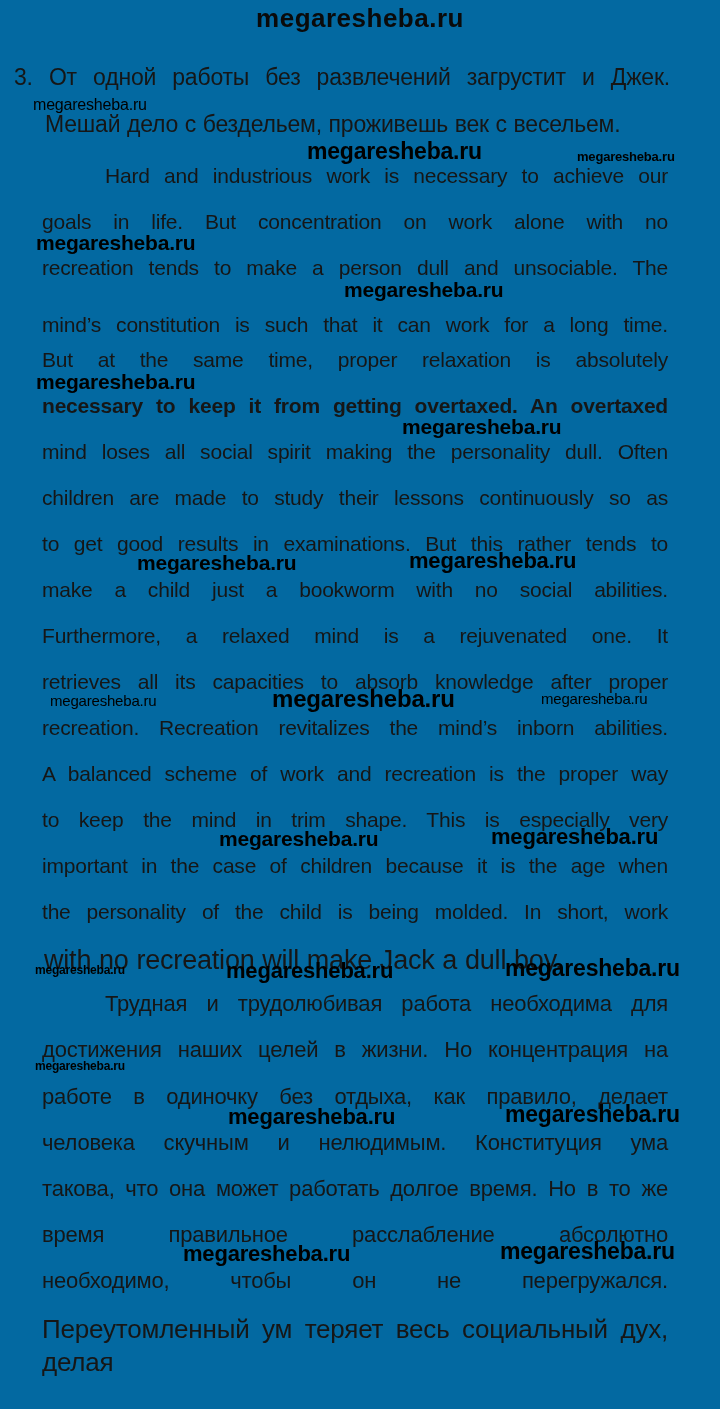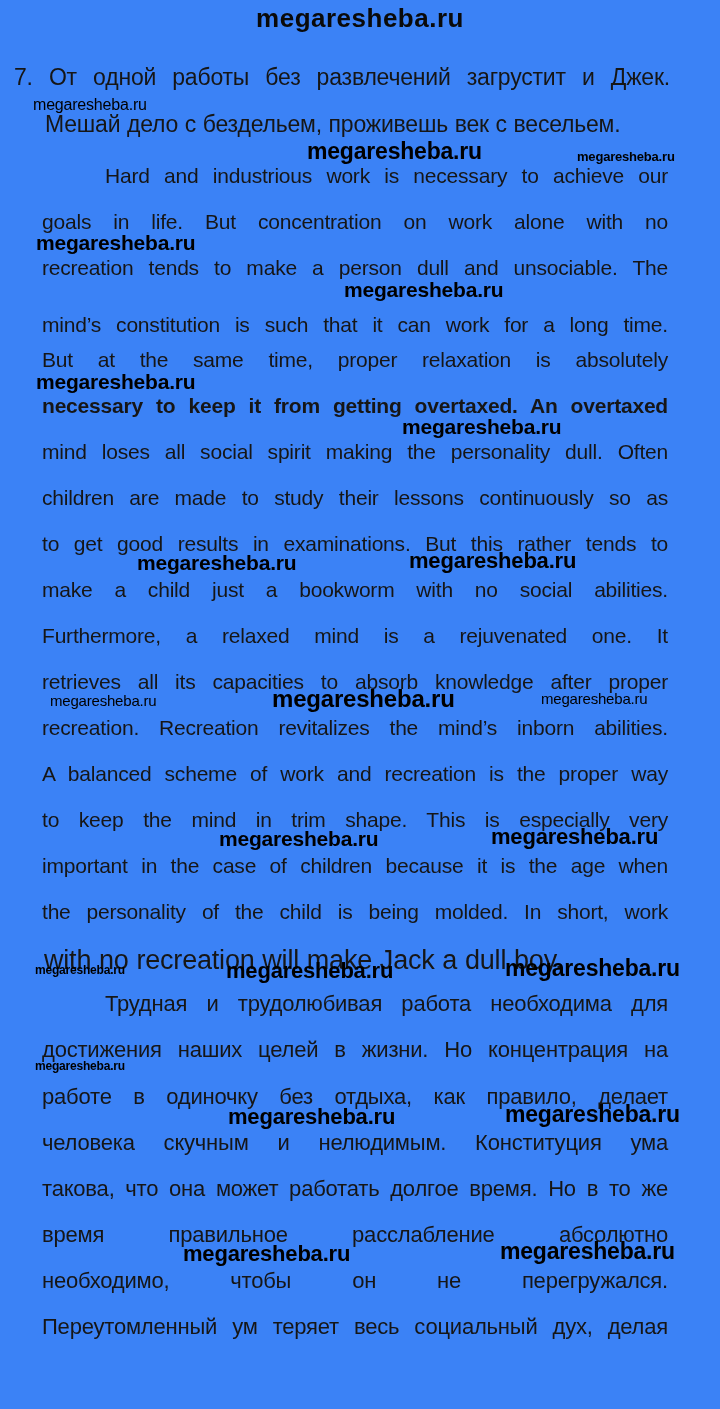--- a/index.html
+++ b/index.html
@@ -4,21 +4,21 @@
 <style>
   html, body { margin: 0; padding: 0; }
   body {
     font-family: "Liberation Sans", sans-serif;
     background: #ffffff;
   }
   #page {
     position: relative;
     width: 720px;
     height: 1409px;
-    background: #3b82f6;
+    background: #0369a1;
     overflow: hidden;
     color: #121212;
   }
   .center-banner {
     position: absolute;
     left: 0;
     width: 720px;
     text-align: center;
     font-weight: bold;
     color: #0a0a0a;
@@ -48,21 +48,21 @@
   }
   .watermark.bold { font-weight: bold; }
 </style>
 </head>
 <body>
 
 <div id="page">
   <div id="header-watermark" class="center-banner">megaresheba.ru</div>
 
   <div id="lines-container">
-      <div class="text-line stretch" style="left: 14px; top: 63px; width: 656px; font-size: 23px;">7. От одной работы без развлечений загрустит и Джек.</div>
+      <div class="text-line stretch" style="left: 14px; top: 63px; width: 656px; font-size: 23px;">3. От одной работы без развлечений загрустит и Джек.</div>
       <div class="text-line plain" style="left: 45px; top: 110px; font-size: 23px;">Мешай дело с бездельем, проживешь век с весельем.</div>
       <div class="text-line stretch" style="left: 105px; top: 163px; width: 563px; font-size: 21px;">Hard and industrious work is necessary to achieve our</div>
       <div class="text-line stretch" style="left: 42px; top: 209px; width: 626px; font-size: 21px;">goals in life. But concentration on work alone with no</div>
       <div class="text-line stretch" style="left: 42px; top: 255px; width: 626px; font-size: 21px;">recreation tends to make a person dull and unsociable. The</div>
       <div class="text-line stretch" style="left: 42px; top: 312px; width: 626px; font-size: 21px;">mind’s constitution is such that it can work for a long time.</div>
       <div class="text-line stretch" style="left: 42px; top: 347px; width: 626px; font-size: 21px;">But at the same time, proper relaxation is absolutely</div>
       <div class="text-line stretch" style="left: 42px; top: 393px; width: 626px; font-size: 21px; font-weight: bold;">necessary to keep it from getting overtaxed. An overtaxed</div>
       <div class="text-line stretch" style="left: 42px; top: 439px; width: 626px; font-size: 21px;">mind loses all social spirit making the personality dull. Often</div>
       <div class="text-line stretch" style="left: 42px; top: 485px; width: 626px; font-size: 21px;">children are made to study their lessons continuously so as</div>
       <div class="text-line stretch" style="left: 42px; top: 531px; width: 626px; font-size: 21px;">to get good results in examinations. But this rather tends to</div>
@@ -75,21 +75,21 @@
       <div class="text-line stretch" style="left: 42px; top: 853px; width: 626px; font-size: 21px;">important in the case of children because it is the age when</div>
       <div class="text-line stretch" style="left: 42px; top: 899px; width: 626px; font-size: 21px;">the personality of the child is being molded. In short, work</div>
       <div class="text-line plain" style="left: 44px; top: 944px; font-size: 27px;">with no recreation will make Jack a dull boy.</div>
       <div class="text-line stretch" style="left: 105px; top: 990px; width: 563px; font-size: 22px;">Трудная и трудолюбивая работа необходима для</div>
       <div class="text-line stretch" style="left: 42px; top: 1036px; width: 626px; font-size: 22px;">достижения наших целей в жизни. Но концентрация на</div>
       <div class="text-line stretch" style="left: 42px; top: 1083px; width: 626px; font-size: 22px;">работе в одиночку без отдыха, как правило, делает</div>
       <div class="text-line stretch" style="left: 42px; top: 1129px; width: 626px; font-size: 22px;">человека скучным и нелюдимым. Конституция ума</div>
       <div class="text-line stretch" style="left: 42px; top: 1175px; width: 626px; font-size: 22px;">такова, что она может работать долгое время. Но в то же</div>
       <div class="text-line stretch" style="left: 42px; top: 1221px; width: 626px; font-size: 22px;">время правильное расслабление абсолютно</div>
       <div class="text-line stretch" style="left: 42px; top: 1267px; width: 626px; font-size: 22px;">необходимо, чтобы он не перегружался.</div>
-      <div class="text-line stretch" style="left: 42px; top: 1313px; width: 626px; font-size: 22px;">Переутомленный ум теряет весь социальный дух, делая</div>
+      <div class="text-line stretch" style="left: 42px; top: 1313px; width: 626px; font-size: 26px;">Переутомленный ум теряет весь социальный дух, делая</div>
     </div>
   <div id="watermarks-container">
       <div class="watermark" style="left: 33px; top: 96px; font-size: 16px;">megaresheba.ru</div>
       <div class="watermark bold" style="left: 307px; top: 138px; font-size: 23px;">megaresheba.ru</div>
       <div class="watermark bold" style="left: 577px; top: 149px; font-size: 13px;">megaresheba.ru</div>
       <div class="watermark bold" style="left: 36px; top: 231px; font-size: 21px;">megaresheba.ru</div>
       <div class="watermark bold" style="left: 344px; top: 278px; font-size: 21px;">megaresheba.ru</div>
       <div class="watermark bold" style="left: 36px; top: 370px; font-size: 21px;">megaresheba.ru</div>
       <div class="watermark bold" style="left: 402px; top: 415px; font-size: 21px;">megaresheba.ru</div>
       <div class="watermark bold" style="left: 137px; top: 551px; font-size: 21px;">megaresheba.ru</div>

